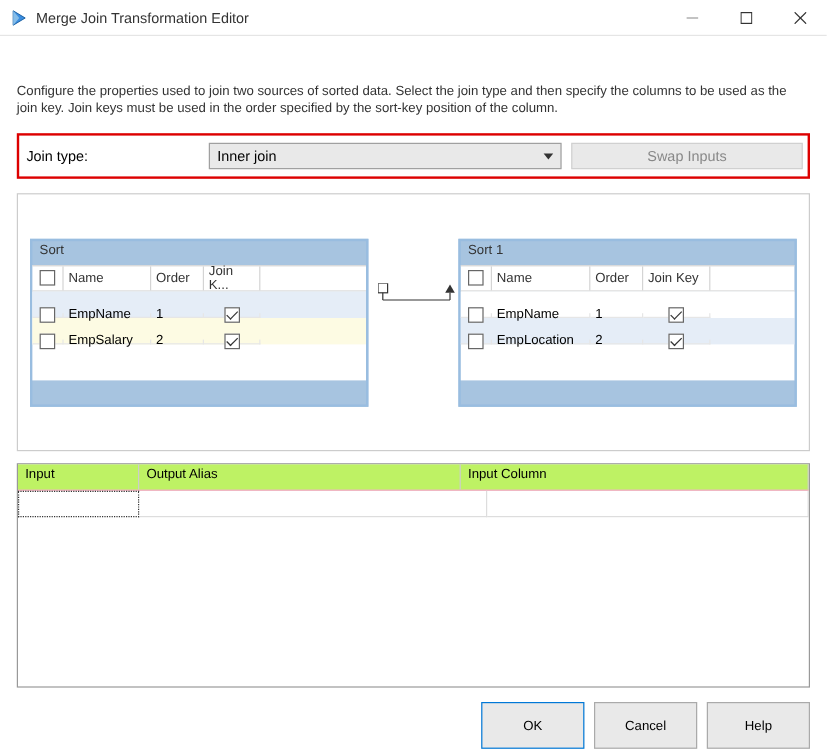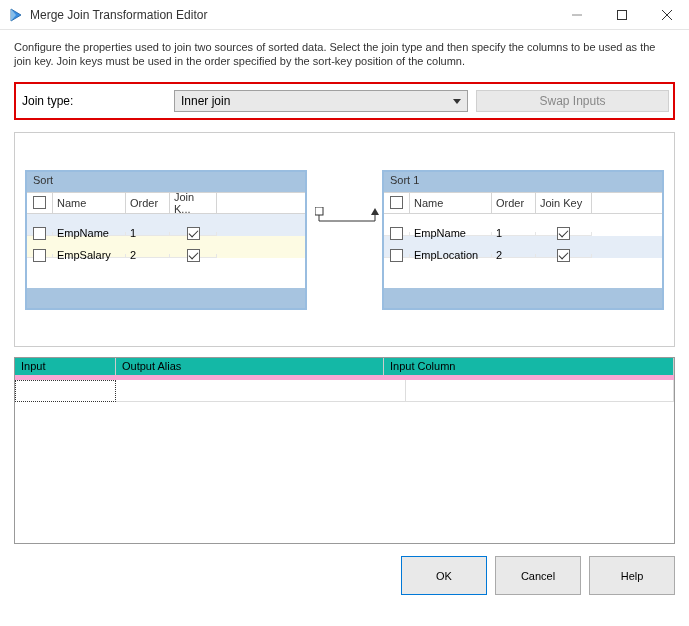--- a/index.html
+++ b/index.html
@@ -33,20 +33,21 @@
     font-family: "Segoe UI Symbol", sans-serif;
     font-size: 10px;
   }
   .winbtn svg { display:block }
   .content { padding: 10px 14px 0 14px; }
   .description {
     font-size: 11px;
     line-height: 14px;
     color: #333;
     margin-bottom: 14px;
+    margin-top: 29px;
   }
   .highlight-row {
     display: flex;
     align-items: center;
     gap: 4px;
     border: 2px solid #d00;
     padding: 6px 4px;
     margin-bottom: 12px;
   }
   .jointype-label { width: 150px; padding-left: 2px; }
@@ -156,23 +157,23 @@
     width: 68px; height: 22px;
   }
   .lower-grid {
     margin-top: 10px;
     border: 1px solid #999;
     height: 187px;
     background: #fff;
   }
   .lower-header {
     height: 22px;
-    background: #14b8a6;
-    display: flex;
-    border-bottom: 5px solid #f9a8d4;
+    background: #bef264;
+    display: flex;
+    border-bottom: 1px solid #f9a8d4;
   }
   .lower-header .th {
     border-right: 1px solid #ccc;
     padding: 2px 6px;
     font-size: 11px;
   }
   .lc-input { width: 101px; }
   .lc-col { width: 290px; }
   .lc-alias { flex: 1; }
   .lower-row { height: 22px; display: flex; }

